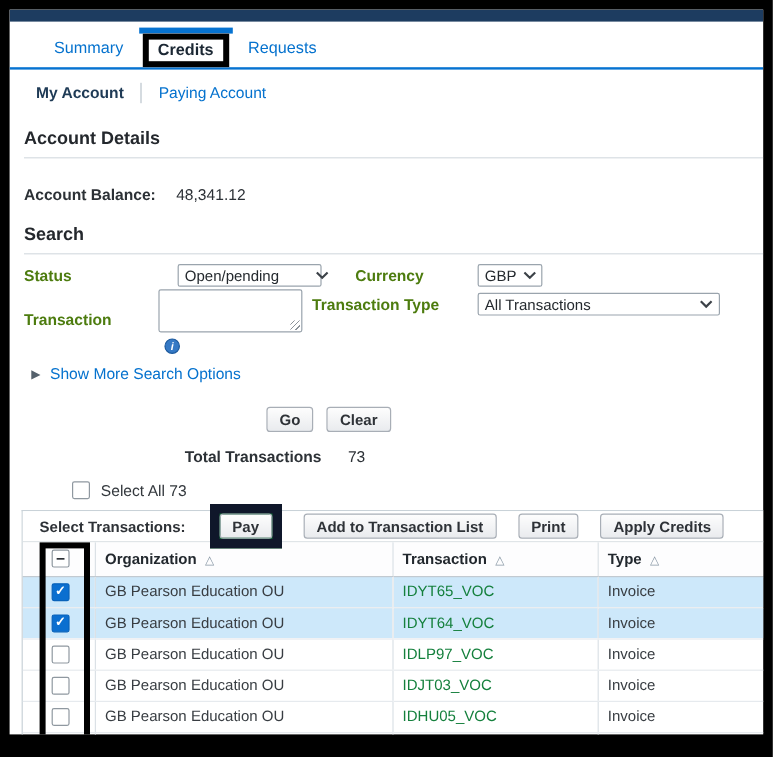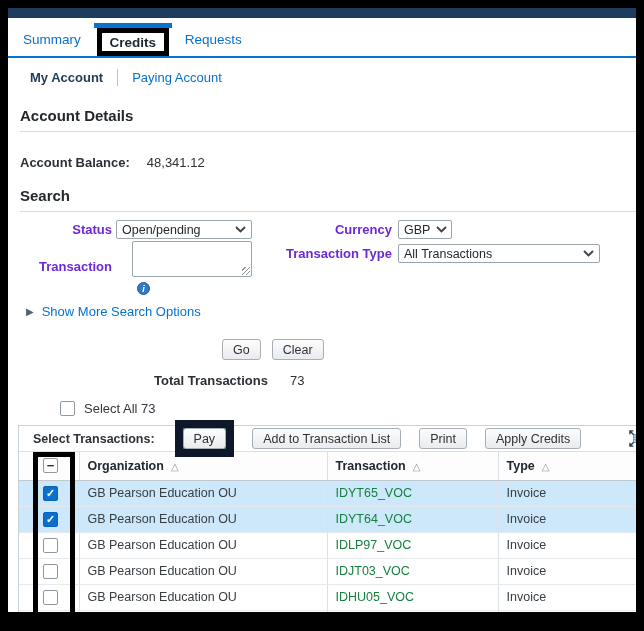--- a/index.html
+++ b/index.html
@@ -11,21 +11,21 @@
     overflow: hidden;
   }
   .page {
     position: absolute; left: 8px; top: 8px;
     width: 628px; height: 604px;
     background: #fff; overflow: hidden;
   }
   .topbar { height: 10px; background: #1d3c60; }
 
   
-  .tabs { display: flex; align-items: flex-end; padding-left: 4px; height: 38px; }
+  .tabs { display: flex; align-items: flex-end; padding-left: 4px; height: 38px; margin-left: 22px; }
   .tab {
     color: #0572ce; font-size: 13.5px; padding: 0 11px 9px; cursor: pointer;
   }
   .tab-account-block { display: flex; flex-direction: column; align-items: center; margin: 0 2px; }
   .tab-indicator { height: 5px; width: 78px; background: #0673d1; }
   .tab-frame { border: 5px solid #000; background: #fff; }
   .tab.active { color: #1b2733; font-weight: bold; padding: 3px 8px 4px; }
   .tabs-underline { height: 2px; background: #0673d1; }
 
   
@@ -40,29 +40,29 @@
   .hr { height: 1px; background: #d6dce1; margin-top: 7px; }
 
   .balance-row { margin-top: 23px; font-size: 13px; color: #2c3136; display: flex; }
   .balance-label { font-weight: bold; }
   .balance-value { margin-left: 17px; }
 
   .title-search { margin-top: 17px; }
 
   
   .search-form { position: relative; height: 107px; margin-top: 8px; font-size: 13px; color: #33383d; }
-  .flabel { position: absolute; font-weight: bold; color: #6d28d9; text-align: right; }
+  .flabel { position: absolute; font-weight: bold; color: #4d7c0f; }
   .fsel {
     position: absolute; border: 1px solid #9aa4ad; border-radius: 2px; background: #fff;
     display: flex; align-items: center; justify-content: space-between;
     height: 19px; font-size: 12.5px; color: #24292e; padding: 0 5px; cursor: pointer;
   }
   .chev { flex: 0 0 auto; margin-left: 6px; }
   .lbl-status { left: 0; top: 2px; width: 92px; }
-  .sel-status { left: 96px; top: 0; width: 136px; gap: 24px; }
+  .sel-status { left: 128px; top: 0; width: 120px; gap: 24px; }
   .lbl-currency { left: 276px; top: 2px; width: 96px; }
   .sel-currency { left: 378px; top: 0; width: 54px; }
   .lbl-ttype { left: 240px; top: 26px; width: 132px; }
   .sel-ttype { left: 378px; top: 24px; width: 202px; }
   .lbl-transaction { left: 0; top: 39px; width: 92px; }
   .ta-wrap { position: absolute; left: 112px; top: 21px; width: 120px; height: 36px; }
   .ta {
     width: 100%; height: 100%; border: 1px solid #9aa4ad; border-radius: 2px;
     font-family: "Liberation Sans", sans-serif; font-size: 12px; resize: none; outline: none; padding: 2px 4px;
   }
@@ -76,21 +76,21 @@
     font-style: italic; display: flex; align-items: center; justify-content: center; cursor: pointer;
   }
   .show-more { position: absolute; left: 6px; top: 84px; display: flex; align-items: center; gap: 8px; cursor: pointer; }
   .expand-triangle-icon { color: #55616c; font-size: 10px; }
   .show-more-label { color: #0572ce; font-size: 13px; }
 
   
   .btn {
     background: linear-gradient(#fdfdfd, #e9ebee);
     border: 1px solid #a8aeb6; border-radius: 3px;
-    color: #2e3237; font-weight: 400; font-size: 12.5px;
+    color: #2e3237; font-weight: 700; font-size: 12.5px;
     height: 21px; padding: 0 10px; display: inline-flex; align-items: center; cursor: pointer;
     font-family: "Liberation Sans", sans-serif; white-space: nowrap;
   }
   .go-row { margin: 12px 0 0 202px; display: flex; gap: 11px; }
 
   .totals-row { margin: 13px 0 0 134px; font-size: 13px; display: flex; }
   .totals-label { font-weight: bold; color: #2c3136; }
   .totals-value { margin-left: 22px; color: #2c3136; }
 
   .select-all-row { margin: 13px 0 9px 40px; display: flex; align-items: center; gap: 9px; font-size: 13px; color: #33383d; }

